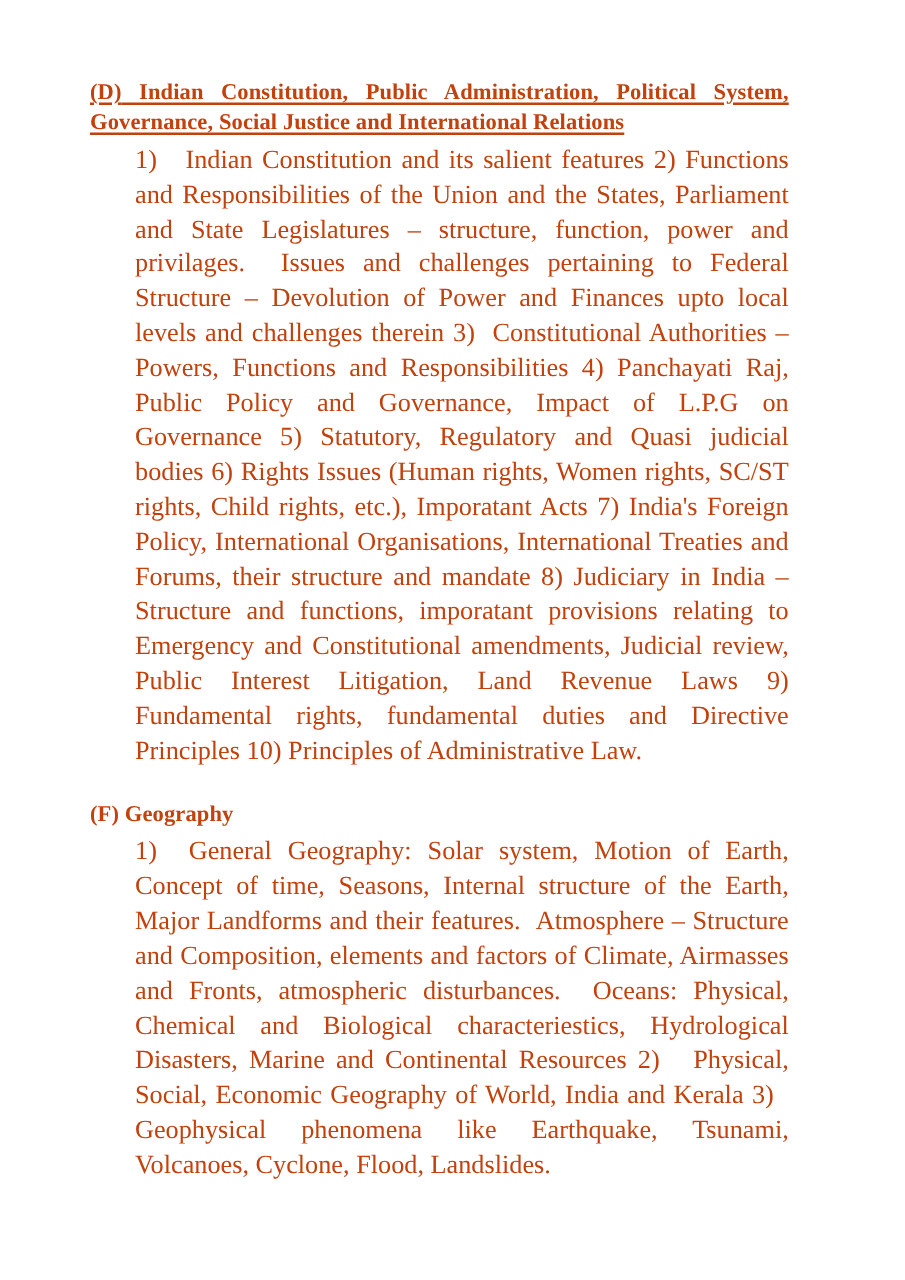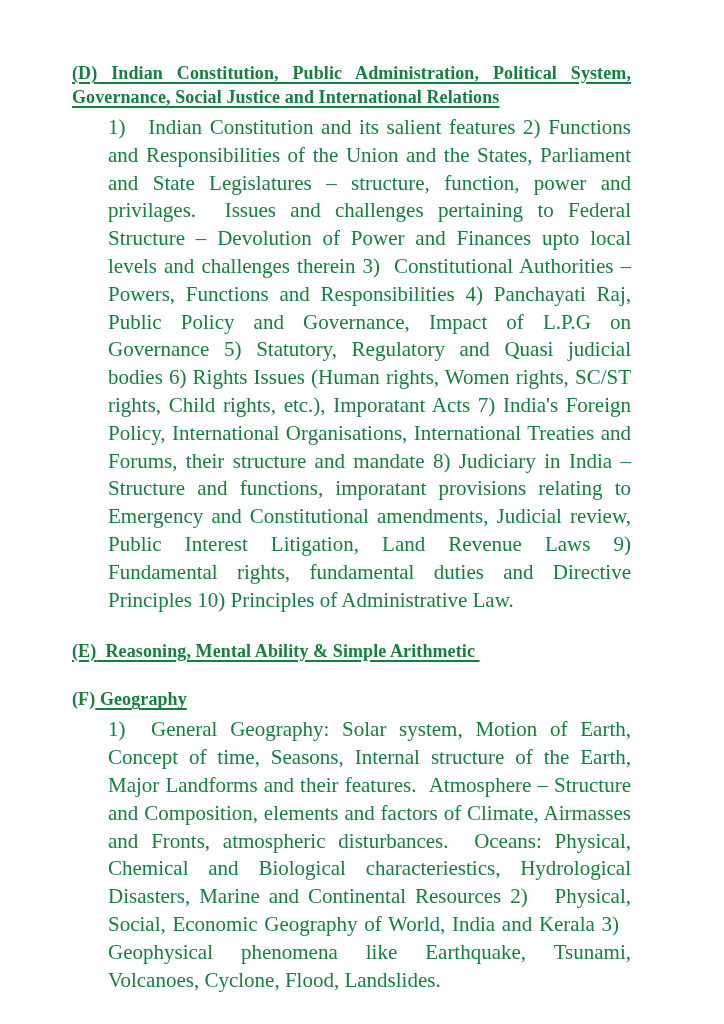--- a/index.html
+++ b/index.html
@@ -5,21 +5,21 @@
   html, body {
     margin: 0;
     padding: 0;
     background: #ffffff;
   }
   .page {
     position: relative;
     width: 724px;
     height: 1024px;
     background: #ffffff;
-    color: #15803d;
+    color: #c2410c;
     font-family: "Liberation Serif", "DejaVu Serif", serif;
     box-sizing: border-box;
     overflow: hidden;
   }
   .content {
     padding: 62px 93px 0 72px;
   }
   .sec + .sec {
     margin-top: 25px;
   }
@@ -34,21 +34,20 @@
   .underline-all .hlabel,
   .underline-all .htitle {
     text-decoration: underline;
     text-decoration-thickness: 1.5px;
     text-underline-offset: 3px;
   }
   .underline-title .hlabel {
     text-decoration: none;
   }
   .underline-title .htitle {
-    text-decoration: underline;
     text-decoration-thickness: 1.5px;
     text-underline-offset: 3px;
   }
   .body-para {
     font-size: 21px;
     line-height: 1.325;
     text-align: justify;
     margin: 0 0 0 36px;
   }
 </style>
@@ -57,21 +56,20 @@
 
 <div class="page">
   <main class="content">
 
     <section class="sec">
       <h2 class="heading underline-all"><span class="hlabel">(D)</span><span class="htitle"> Indian Constitution, Public Administration, Political System, Governance, Social Justice and International Relations</span></h2>
       <p class="body-para">1) &nbsp; Indian Constitution and its salient features 2) Functions and Responsibilities of the Union and the States, Parliament and State Legislatures – structure, function, power and privilages. &nbsp;Issues and challenges pertaining to Federal Structure – Devolution of Power and Finances upto local levels and challenges therein 3) &nbsp;Constitutional Authorities – Powers, Functions and Responsibilities 4) Panchayati Raj, Public Policy and Governance, Impact of L.P.G on Governance 5) Statutory, Regulatory and Quasi judicial bodies 6) Rights Issues (Human rights, Women rights, SC/ST rights, Child rights, etc.), Imporatant Acts 7) India's Foreign Policy, International Organisations, International Treaties and Forums, their structure and mandate 8) Judiciary in India – Structure and functions, imporatant provisions relating to Emergency and Constitutional amendments, Judicial review, Public Interest Litigation, Land Revenue Laws 9) Fundamental rights, fundamental duties and Directive Principles 10) Principles of Administrative Law.</p>
     </section>
 
     <section class="sec">
-      <h2 class="heading underline-all"><span class="hlabel">(E)</span><span class="htitle"> &nbsp;Reasoning, Mental Ability &amp; Simple Arithmetic&nbsp;</span></h2>
     </section>
 
     <section class="sec">
       <h2 class="heading underline-title"><span class="hlabel">(F)</span><span class="htitle">&nbsp;Geography</span></h2>
       <p class="body-para">1) &nbsp;General Geography: Solar system, Motion of Earth, Concept of time, Seasons, Internal structure of the Earth, Major Landforms and their features. &nbsp;Atmosphere – Structure and Composition, elements and factors of Climate, Airmasses and Fronts, atmospheric disturbances. &nbsp;Oceans: Physical, Chemical and Biological characteriestics, Hydrological Disasters, Marine and Continental Resources 2) &nbsp; Physical, Social, Economic Geography of World, India and Kerala 3) &nbsp; Geophysical phenomena like Earthquake, Tsunami, Volcanoes, Cyclone, Flood, Landslides.</p>
     </section>
 
   </main>
 </div>
 

